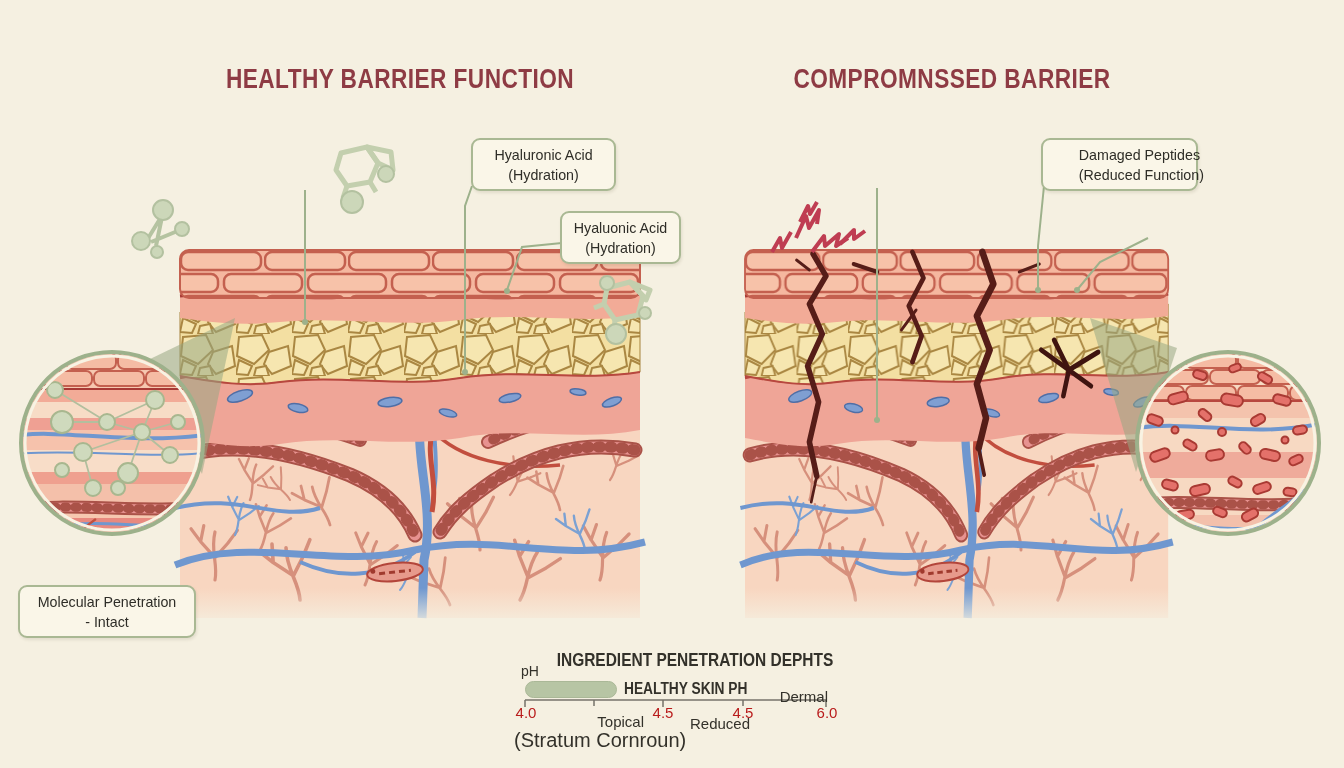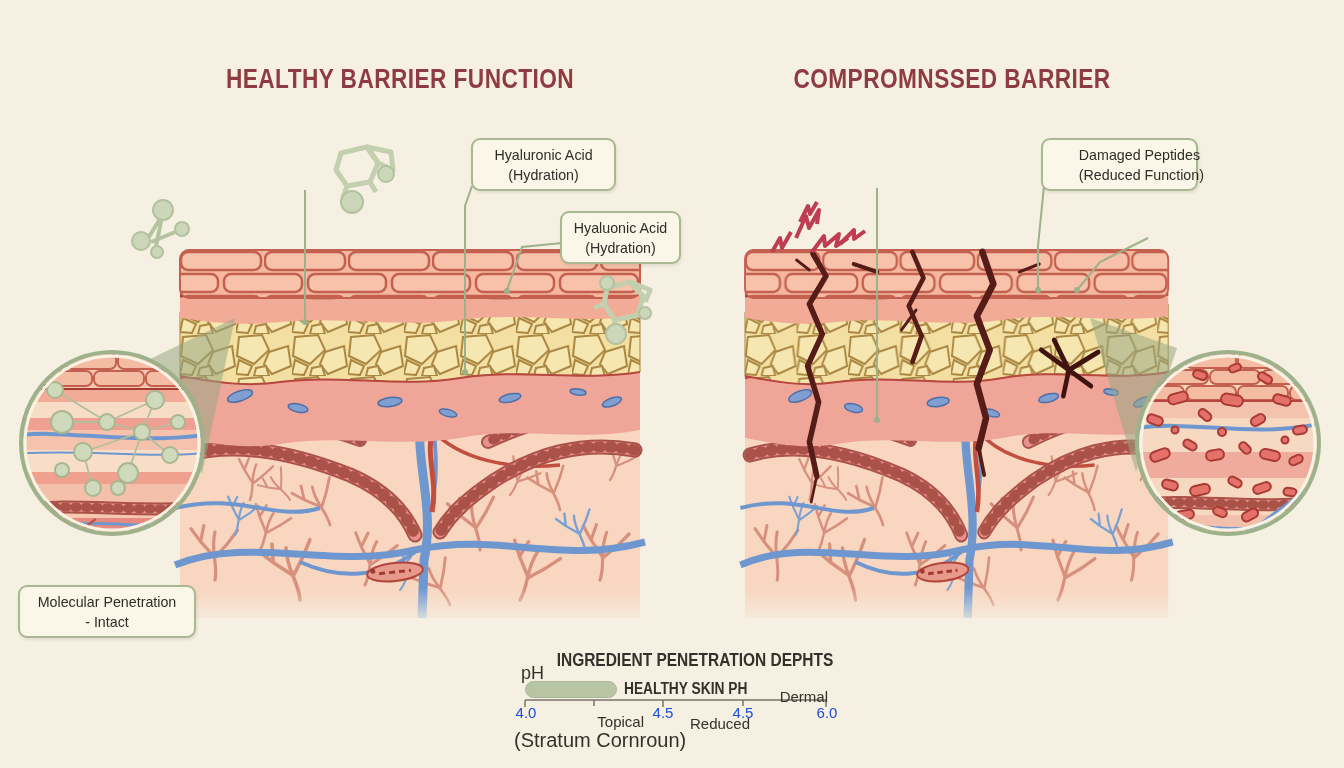--- a/index.html
+++ b/index.html
@@ -18,26 +18,26 @@
   .c-ceramides{left:114px;top:134px;width:200px;}
   .c-hyal-top{left:471px;top:138px;width:145px;}
   .c-hyal-mid{left:560px;top:211px;width:121px;}
   .c-irritants{left:717px;top:134px;width:161px;}
   .c-damaged{left:1041px;top:138px;width:157px;padding-left:33px;}
   .c-water{left:1148px;top:213px;width:108px;}
   .c-pen-left{left:18px;top:553px;width:178px;margin-top:32px;}
   .c-pen-right{left:1142px;top:554px;width:180px;}
   .scale-title{position:absolute;left:480px;top:650px;width:430px;text-align:center;font-weight:bold;
                font-size:18px;color:#33312a;transform:scaleX(.86);white-space:nowrap;}
-  .ph-label{position:absolute;left:521px;top:663px;font-size:18px;color:#33312a;}
+  .ph-label{position:absolute;left:521px;top:663px;font-size:14px;color:#33312a;}
   .ph-bar{position:absolute;left:525px;top:681px;width:92px;height:17px;background:#b7c5a4;
           border:1px solid #aab897;border-radius:9px;box-sizing:border-box;}
   .bar-label{position:absolute;left:624px;top:680px;font-size:16px;font-weight:bold;color:#33312a;
              transform:scaleX(.86);transform-origin:left center;white-space:nowrap;}
-  .tick{position:absolute;top:704px;width:40px;text-align:center;font-size:15px;color:#1d4ed8;}
+  .tick{position:absolute;top:704px;width:40px;text-align:center;font-size:15px;color:#b91c1c;}
   .t0{left:506px;} .t1{left:643px;} .t2{left:723px;} .t3{left:807px;}
   .zone{position:absolute;text-align:right;font-size:15px;color:#33312a;white-space:nowrap;}
   .z-topical{left:544px;top:713px;width:100px;}
   .z-topical-sub{left:514px;top:729px;width:160px;font-size:20px;}
   .z-epidermal{left:670px;top:715px;width:80px;}
   .z-dermal{left:748px;top:688px;width:80px;}
 </style>
 </head>
 <body>
 

